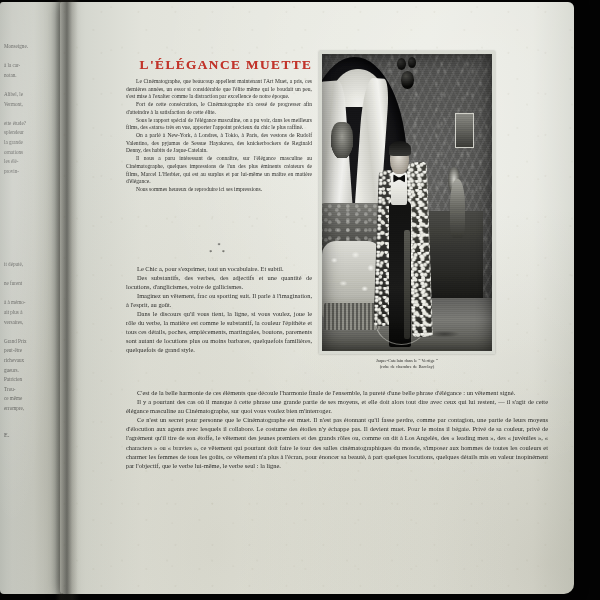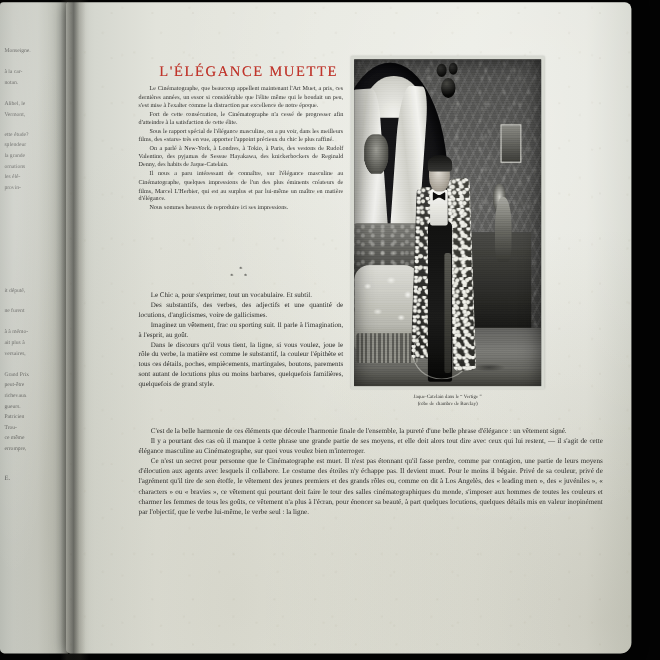--- a/index.html
+++ b/index.html
@@ -155,21 +155,21 @@
   
   .article-title {
     position: absolute;
     left: 66px;
     top: 46px;
     width: 200px;
     text-align: center;
     color: #c3342a;
     font-size: 13.3px;
     letter-spacing: 1.45px;
-    font-weight: 400;
+    font-weight: 700;
     filter: blur(0.18px);
     text-shadow: 0 0 0.6px rgba(160,40,32,0.55);
   }
 
   
   .col-narrow {
     position: absolute;
     left: 66px;
     top: 76px;
     width: 186px;

